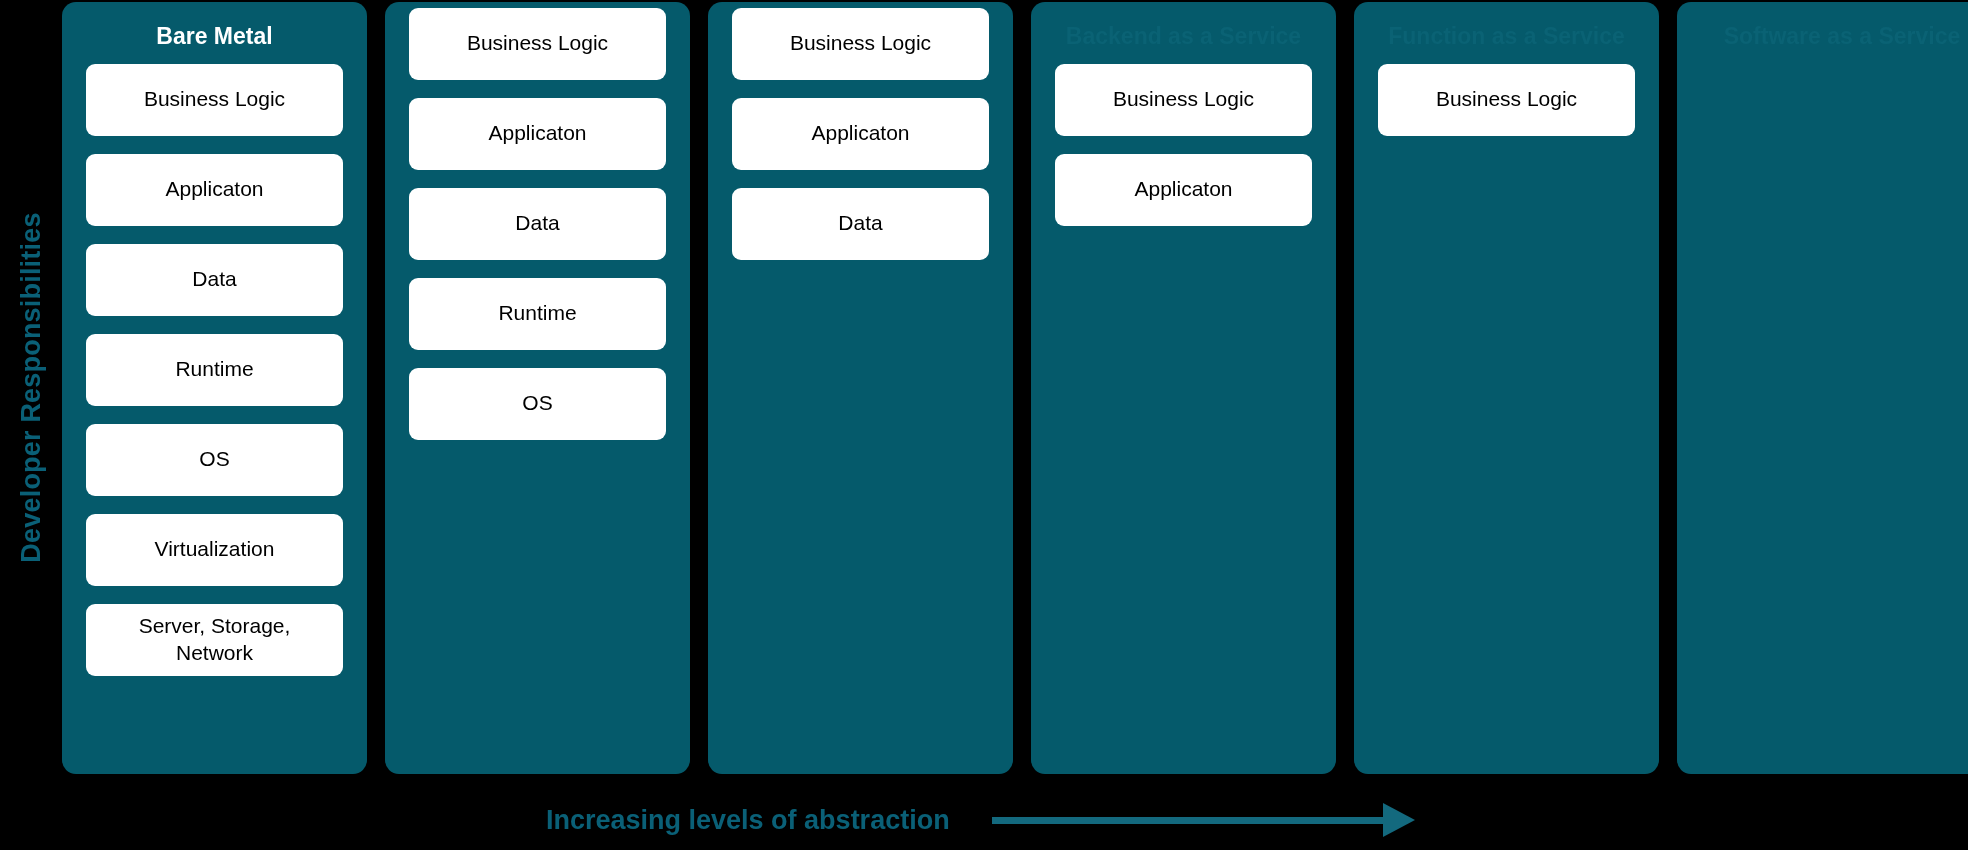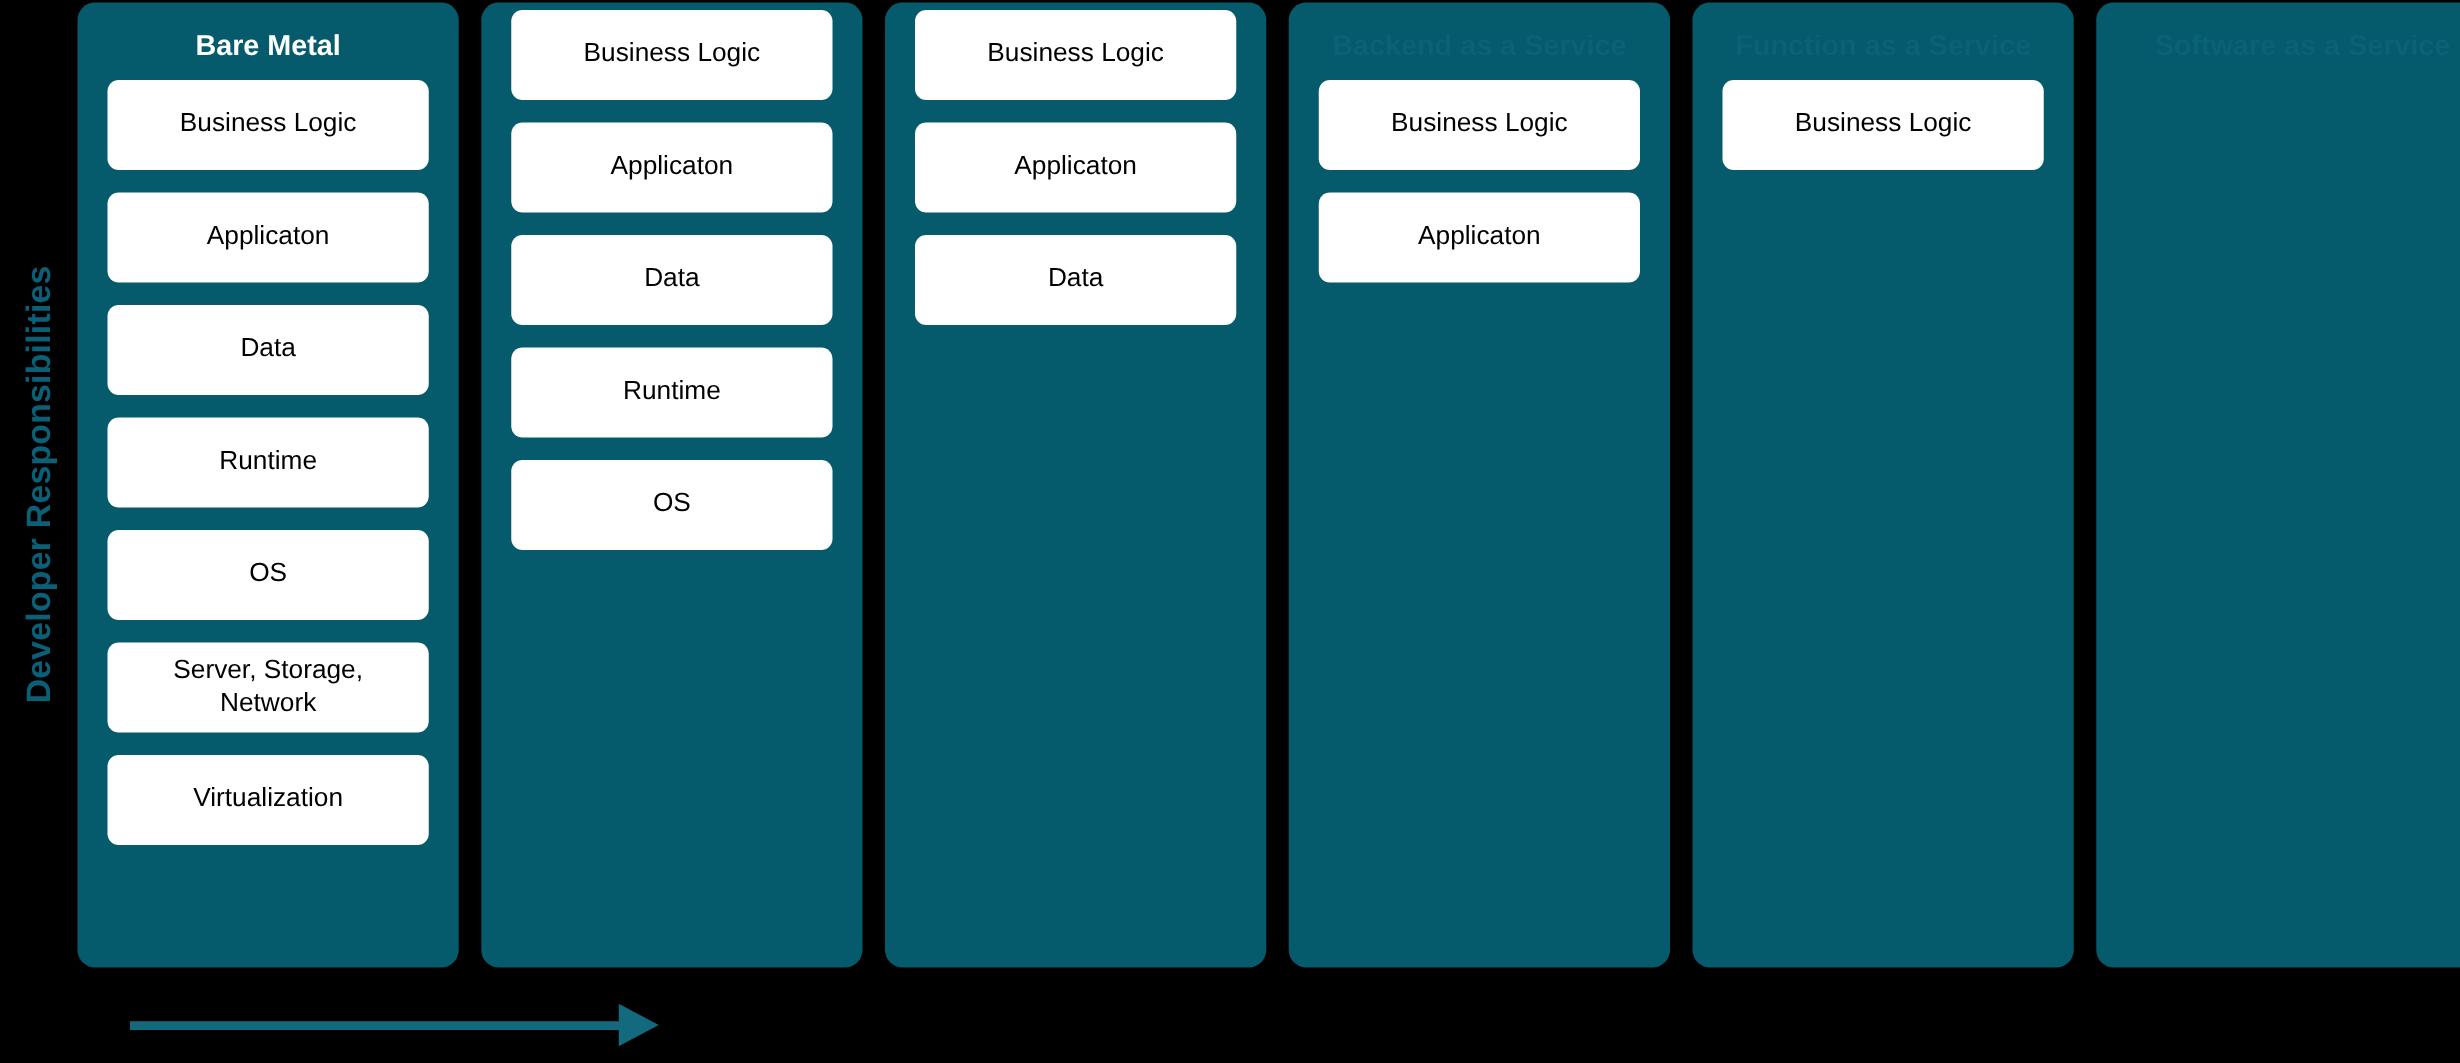--- a/index.html
+++ b/index.html
@@ -163,23 +163,23 @@
 
   <div class="columns" id="columns-container">
       <div class="column">
         <div class="col-header">Bare Metal</div>
         <div class="boxes">
           <div class="layer-box">Business Logic</div>
           <div class="layer-box">Applicaton</div>
           <div class="layer-box">Data</div>
           <div class="layer-box">Runtime</div>
           <div class="layer-box">OS</div>
+          <div class="layer-box">Virtualization</div>
           <div class="layer-box">Server, Storage,
 Network</div>
-          <div class="layer-box">Virtualization</div>
         </div>
       </div>
       <div class="column">
         <div class="boxes">
           <div class="layer-box">Business Logic</div>
           <div class="layer-box">Applicaton</div>
           <div class="layer-box">Data</div>
           <div class="layer-box">Runtime</div>
           <div class="layer-box">OS</div>
         </div>
@@ -204,19 +204,20 @@
           <div class="layer-box">Business Logic</div>
         </div>
       </div>
       <div class="column dim clipped">
         <div class="col-header">Software as a Service</div>
         <div class="boxes"></div>
       </div>
     </div>
 
   <div class="footer">
+    <div class="footer-caption">Increasing levels of abstraction</div>
     <div class="arrow">
       <div class="arrow-shaft"></div>
       <div class="arrow-head"></div>
     </div>
   </div>
 
 </div>
 
 </body></html>

